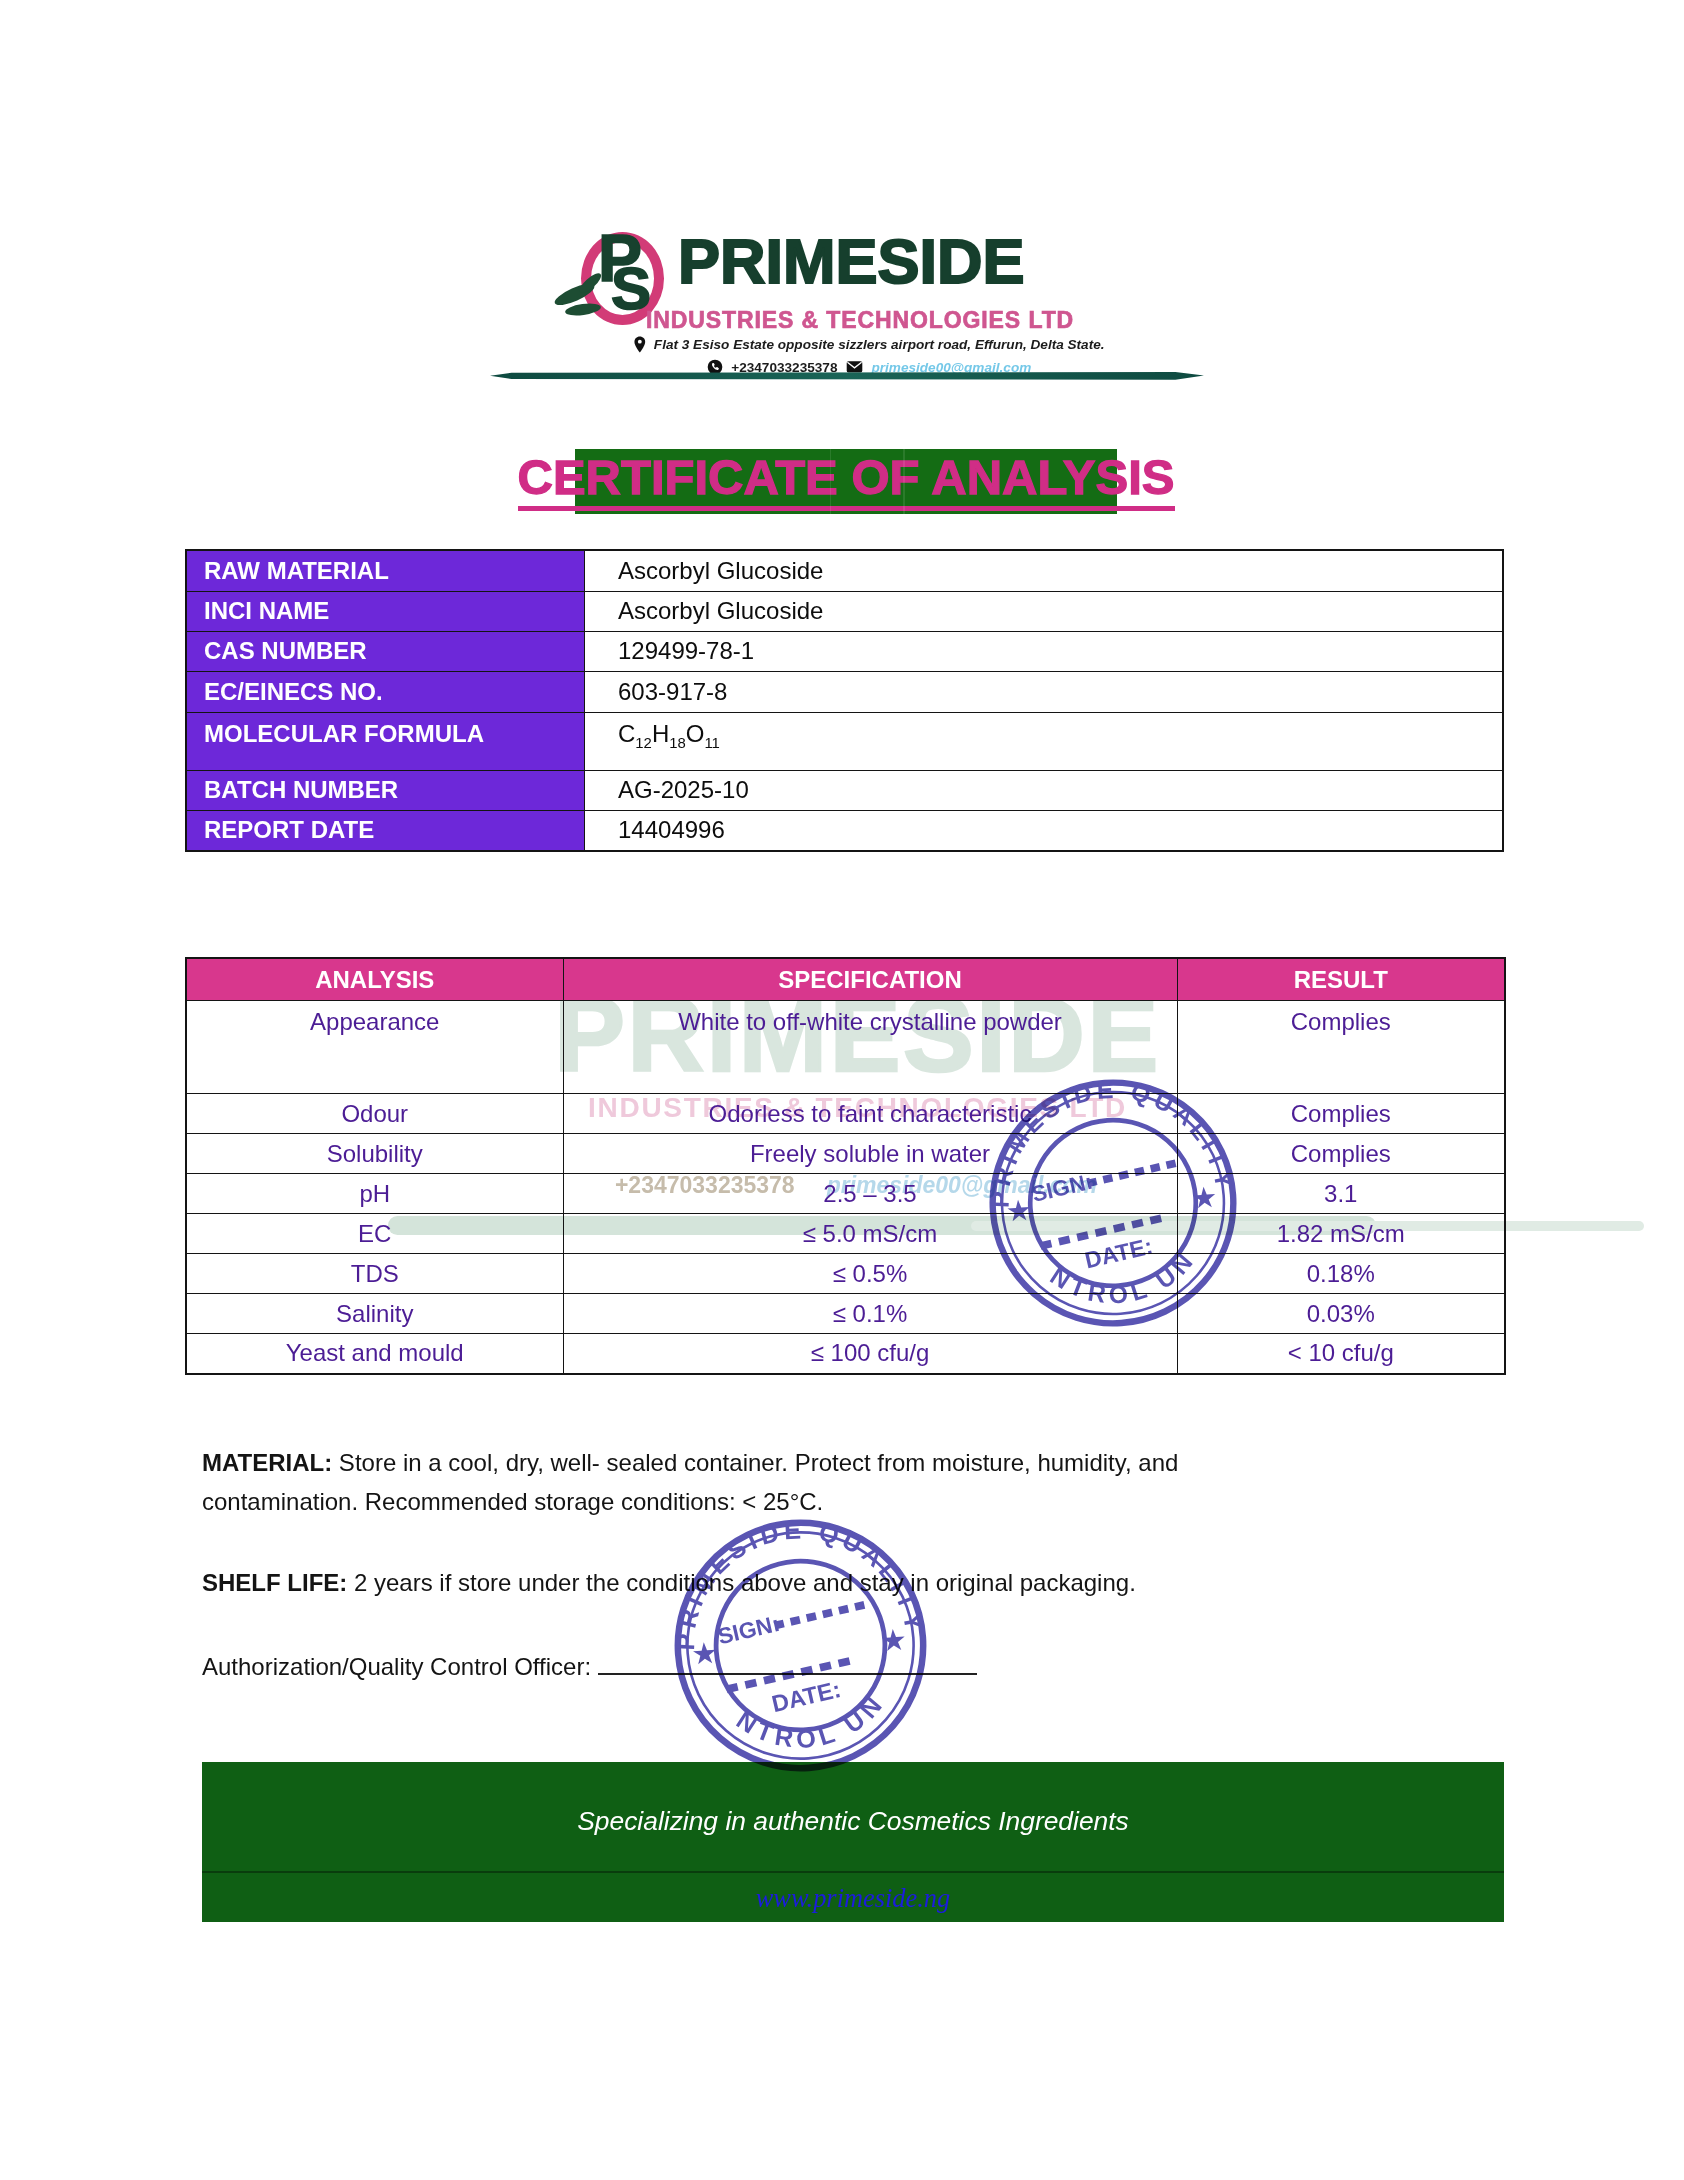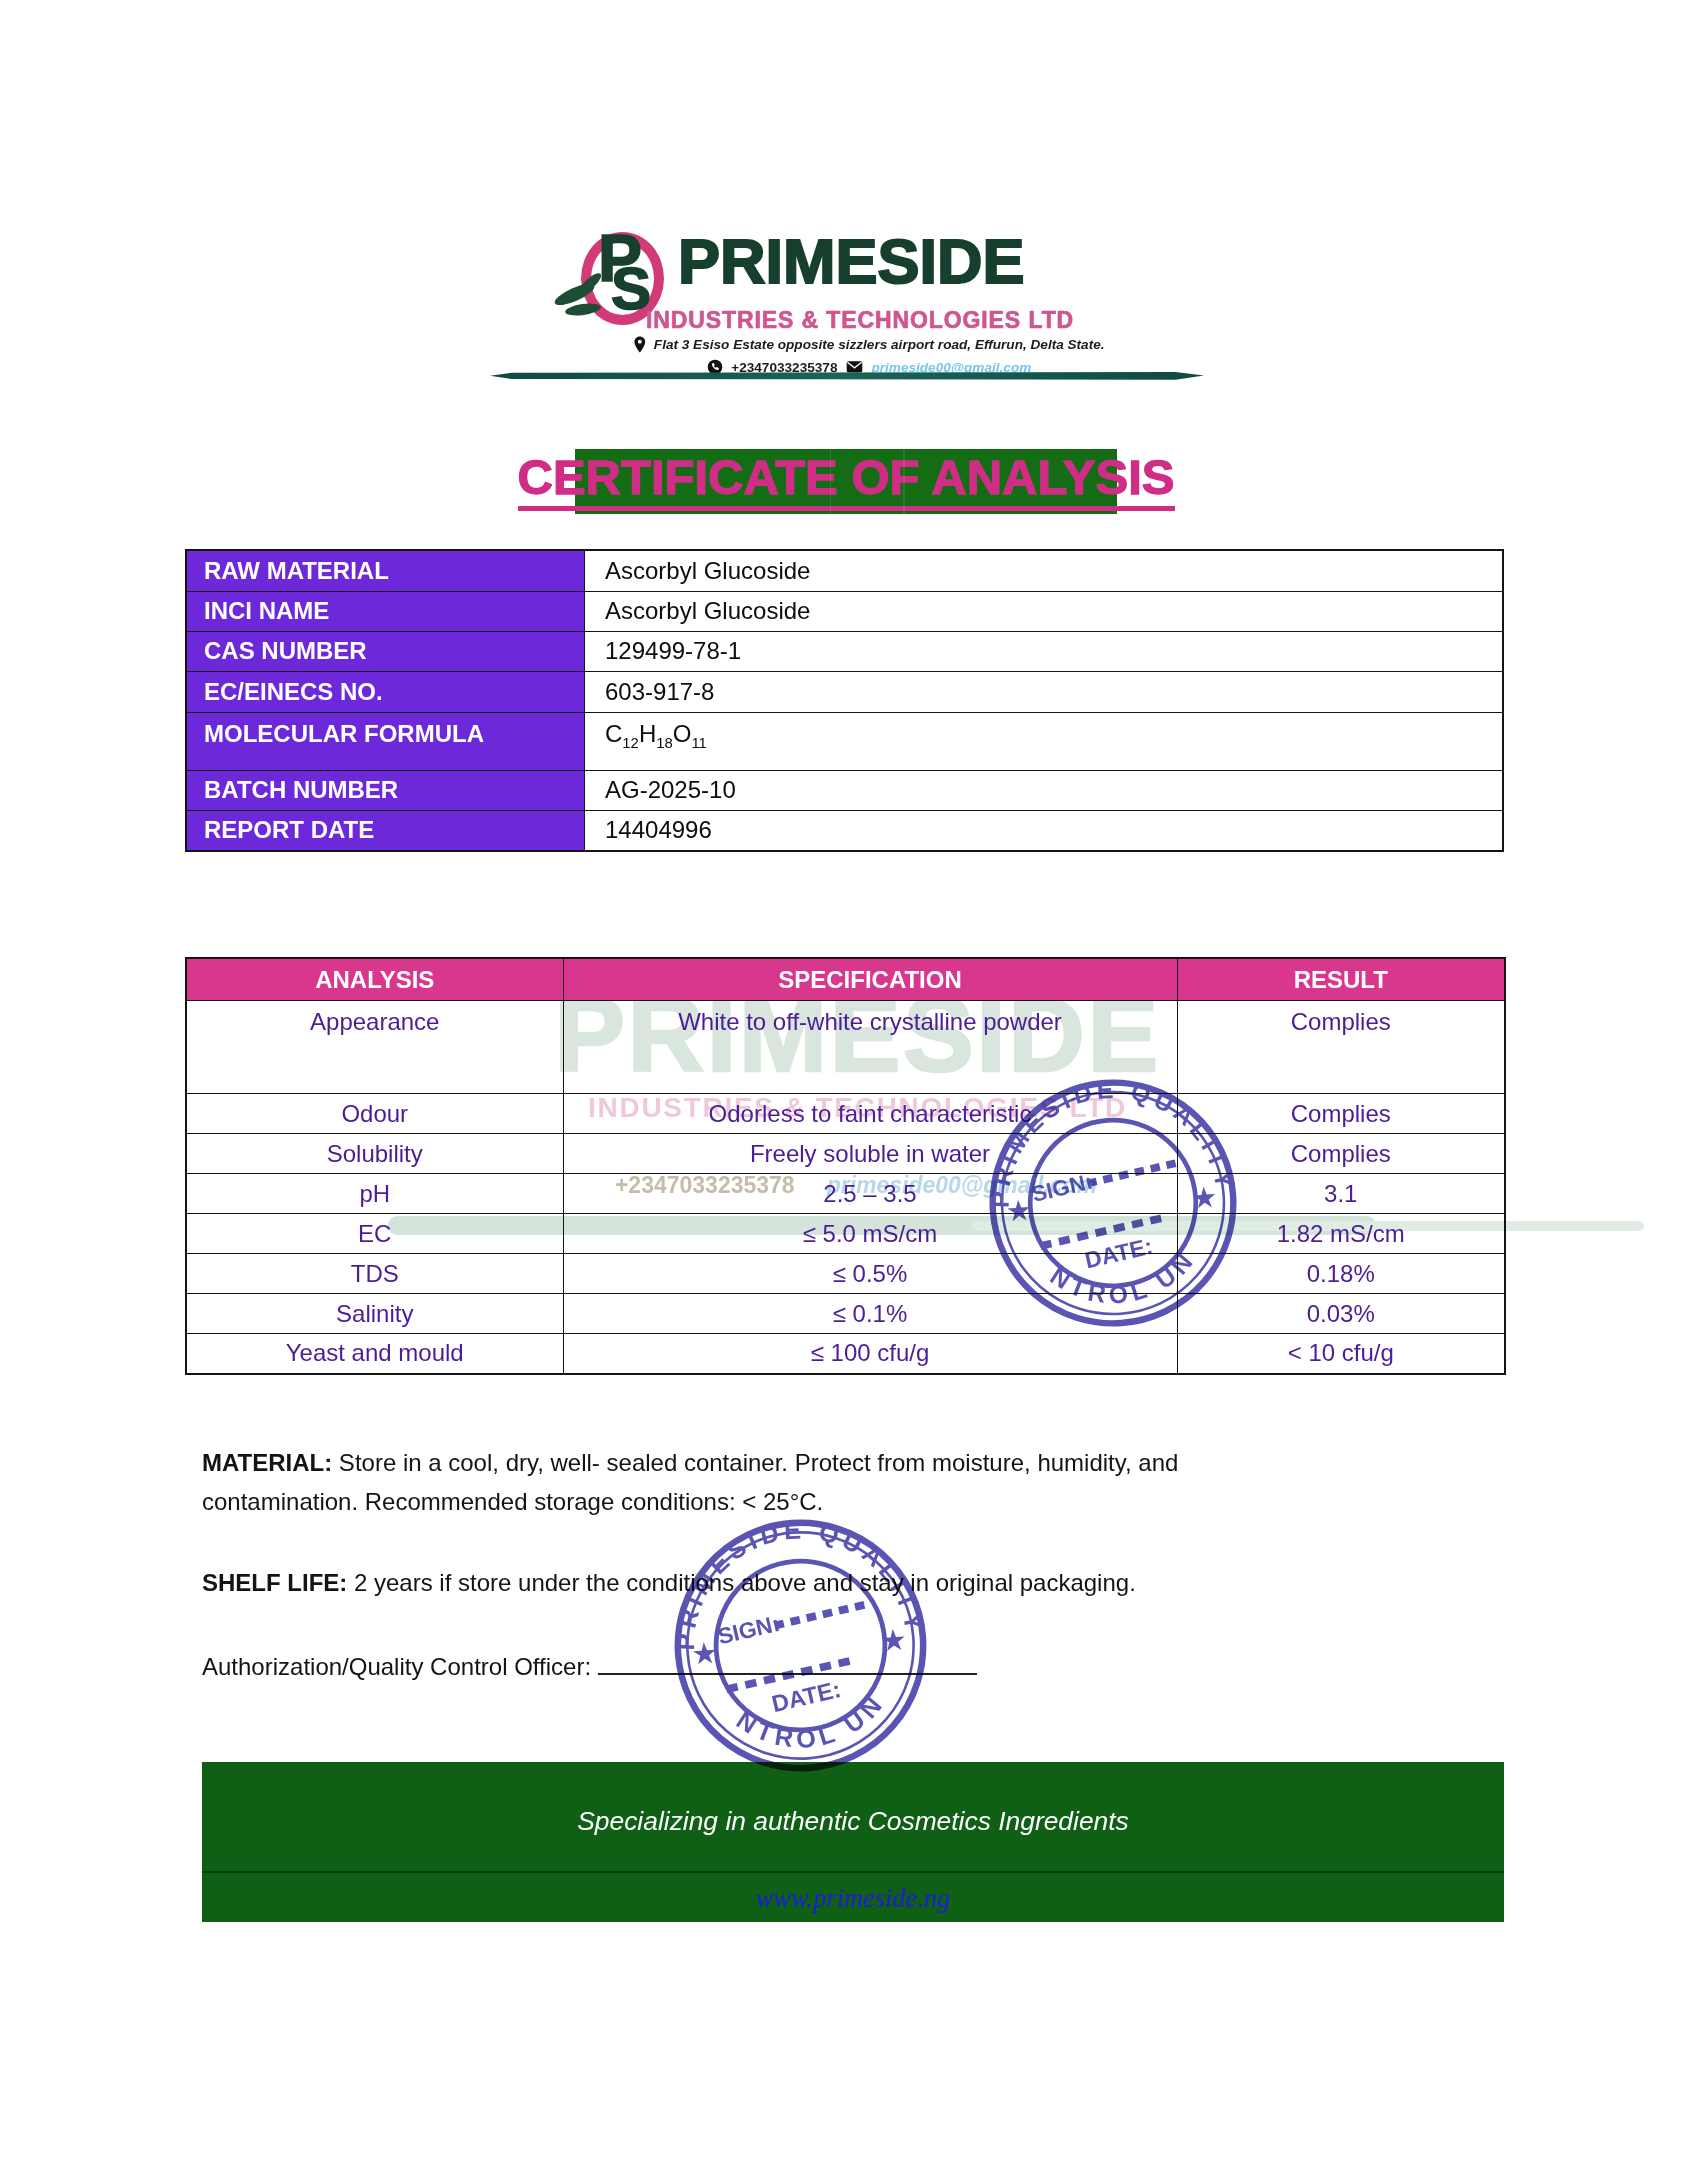--- a/index.html
+++ b/index.html
@@ -33,21 +33,21 @@
       display:flex;align-items:center;justify-content:center;}
   .title-box .seam{position:absolute;top:0;width:1.7px;height:100%;background:rgba(255,255,255,0.10);}
   .title-text{font-size:49px;font-weight:bold;white-space:nowrap;color:#d02d86;-webkit-text-stroke:1.3px #d02d86;
       border-bottom:5.1px solid #d02d86;padding-bottom:2.6px;line-height:1.05;}
 
   
   table{border-collapse:collapse;}
   .info-table{position:absolute;left:185px;top:549px;width:1319px;border:2.6px solid #141414;table-layout:fixed;}
   .info-table td{border:1.7px solid #141414;font-size:24px;overflow:hidden;}
   .info-label{width:379px;background:#6d28d9;color:#fff;font-weight:bold;padding-left:17px;}
-  .info-value{padding-left:20px;color:#0d0d0d;margin-top:44px;}
+  .info-value{padding-left:33px;color:#0d0d0d;margin-top:44px;}
   .va-top td{vertical-align:top;padding-top:7.7px;}
   sub{font-size:0.62em;}
 
   .analysis-table{position:absolute;left:185px;top:957px;width:1319px;border:2.6px solid #141414;table-layout:fixed;z-index:2;background:transparent;}
   .analysis-table th{border:1.7px solid #141414;background:#d8378d;color:#fff;font-weight:bold;font-size:24px;height:39px;}
   .analysis-table td{border:1.7px solid #141414;font-size:24px;text-align:center;color:#4c1d95;background:transparent;}
   .row-tall td{vertical-align:top;padding-top:6.8px;}
 
   
   .wm{position:absolute;z-index:1;pointer-events:none;}

